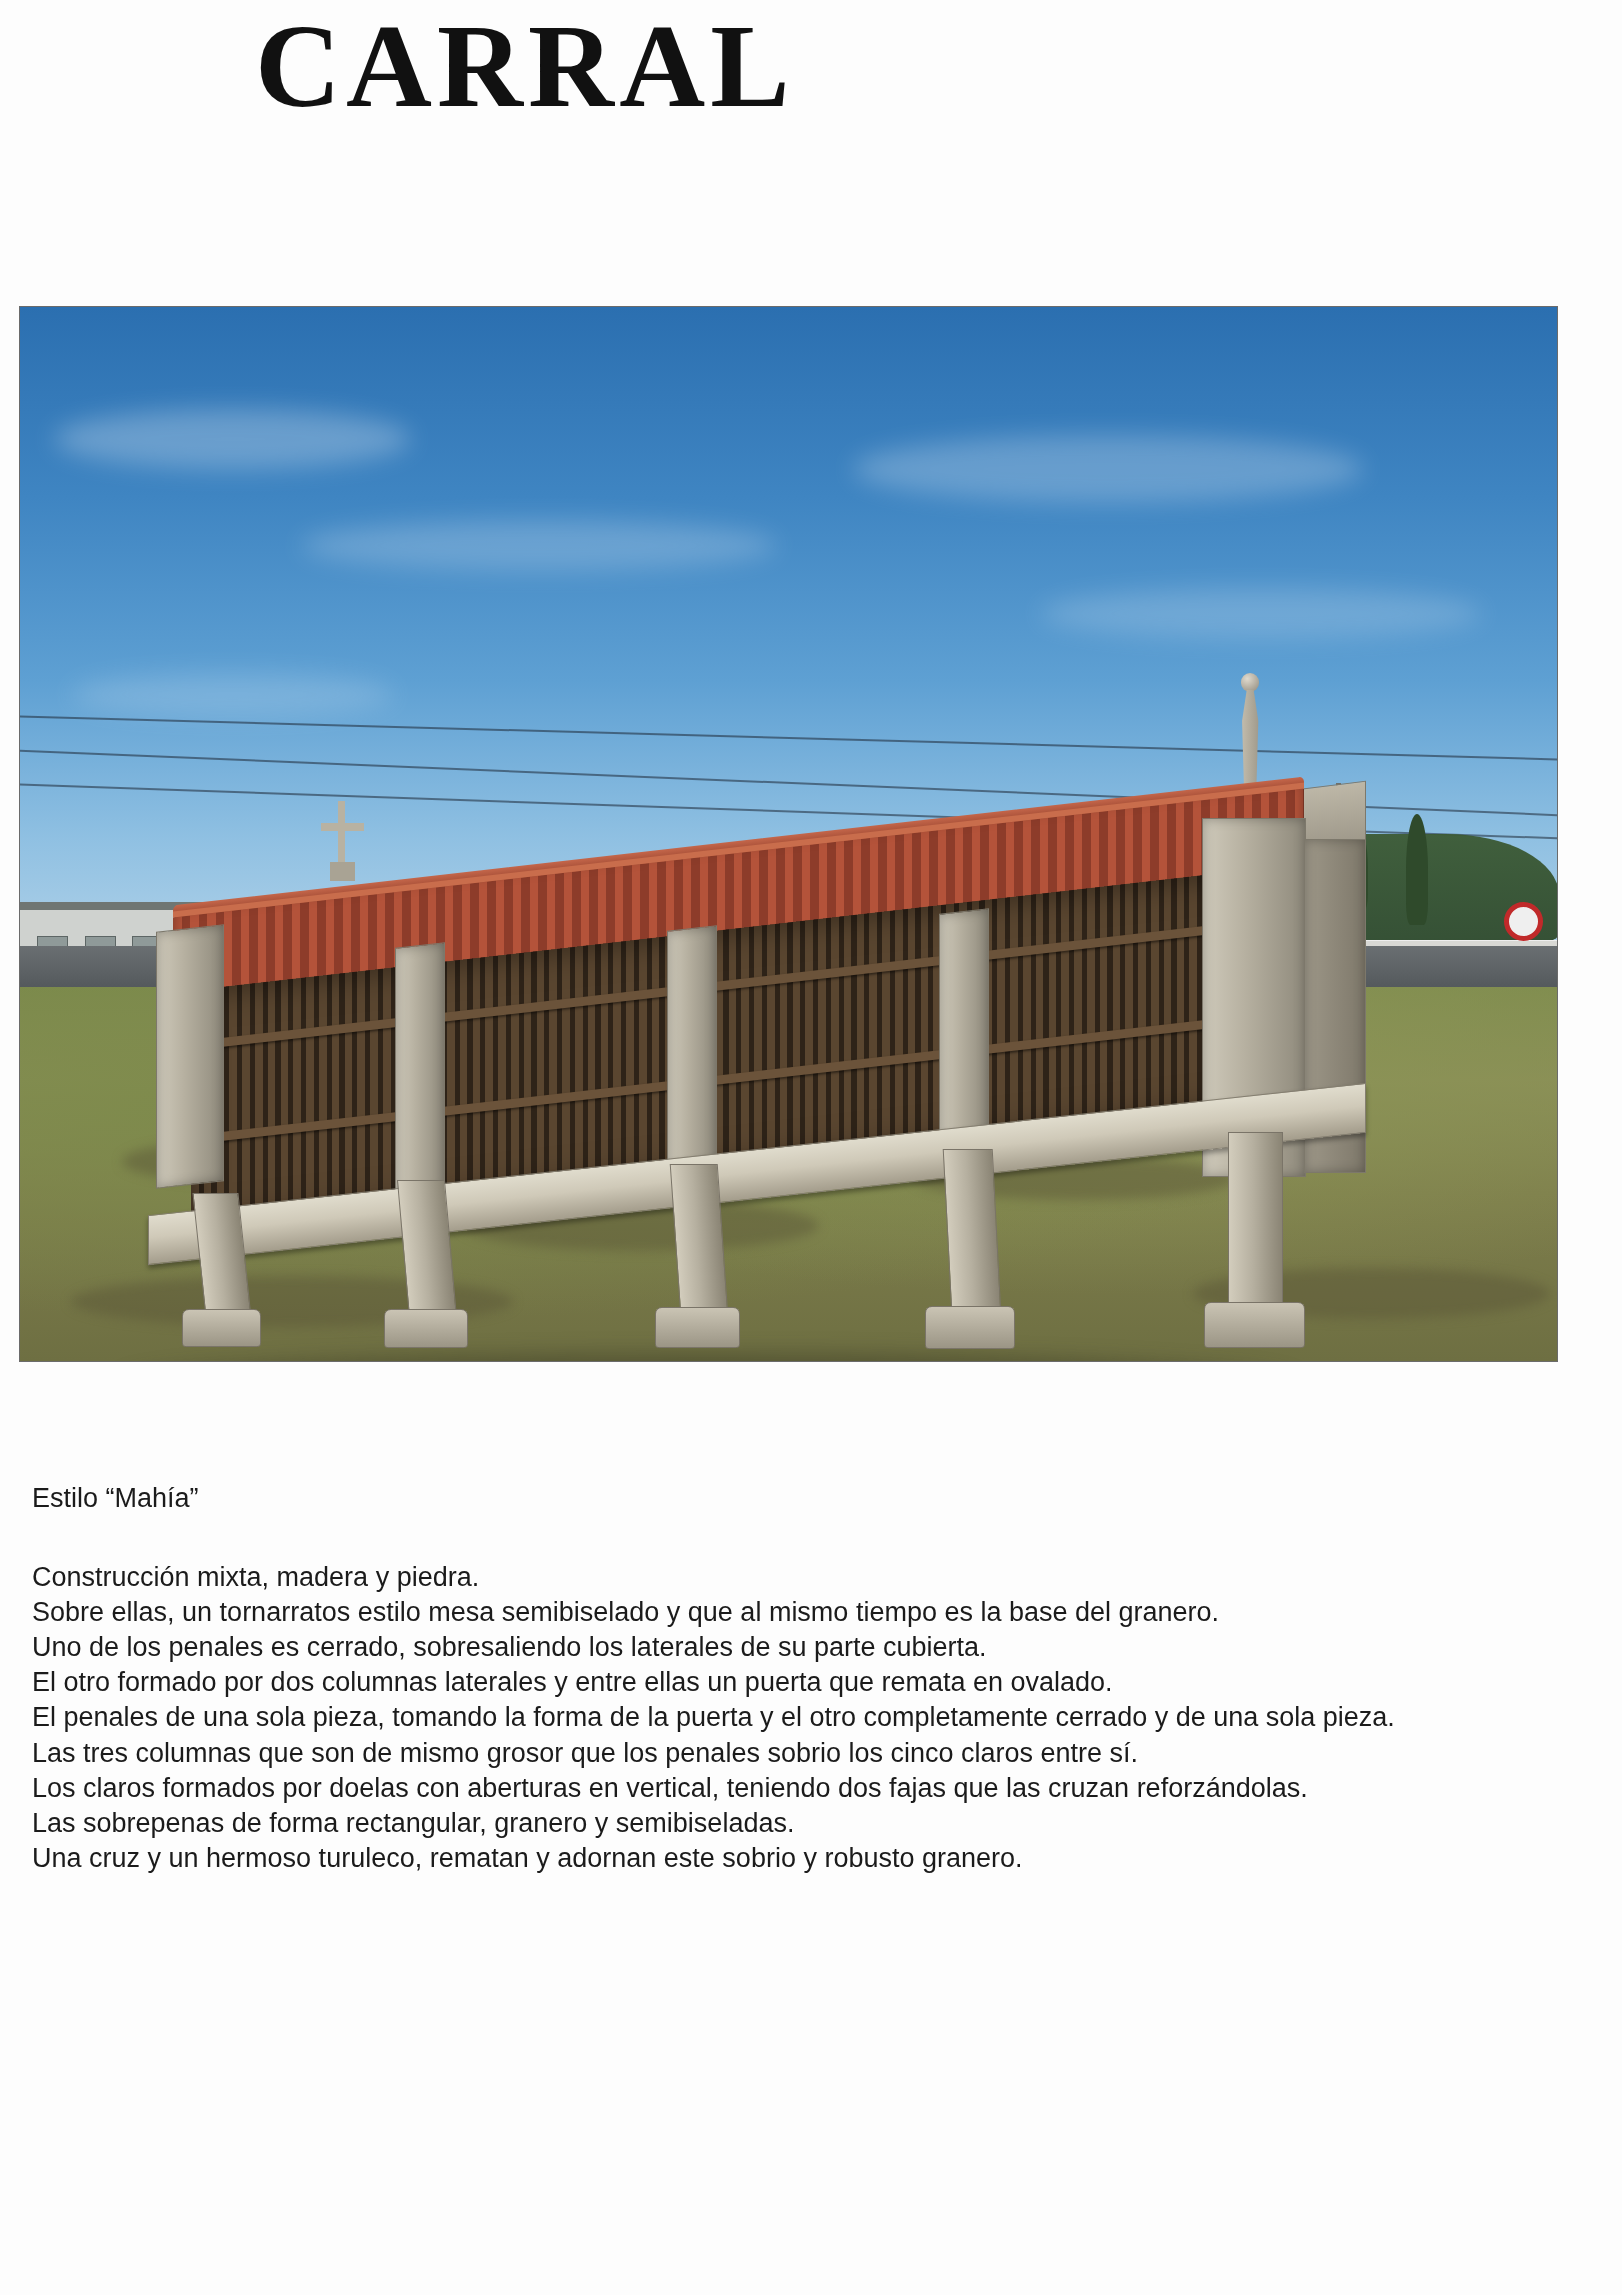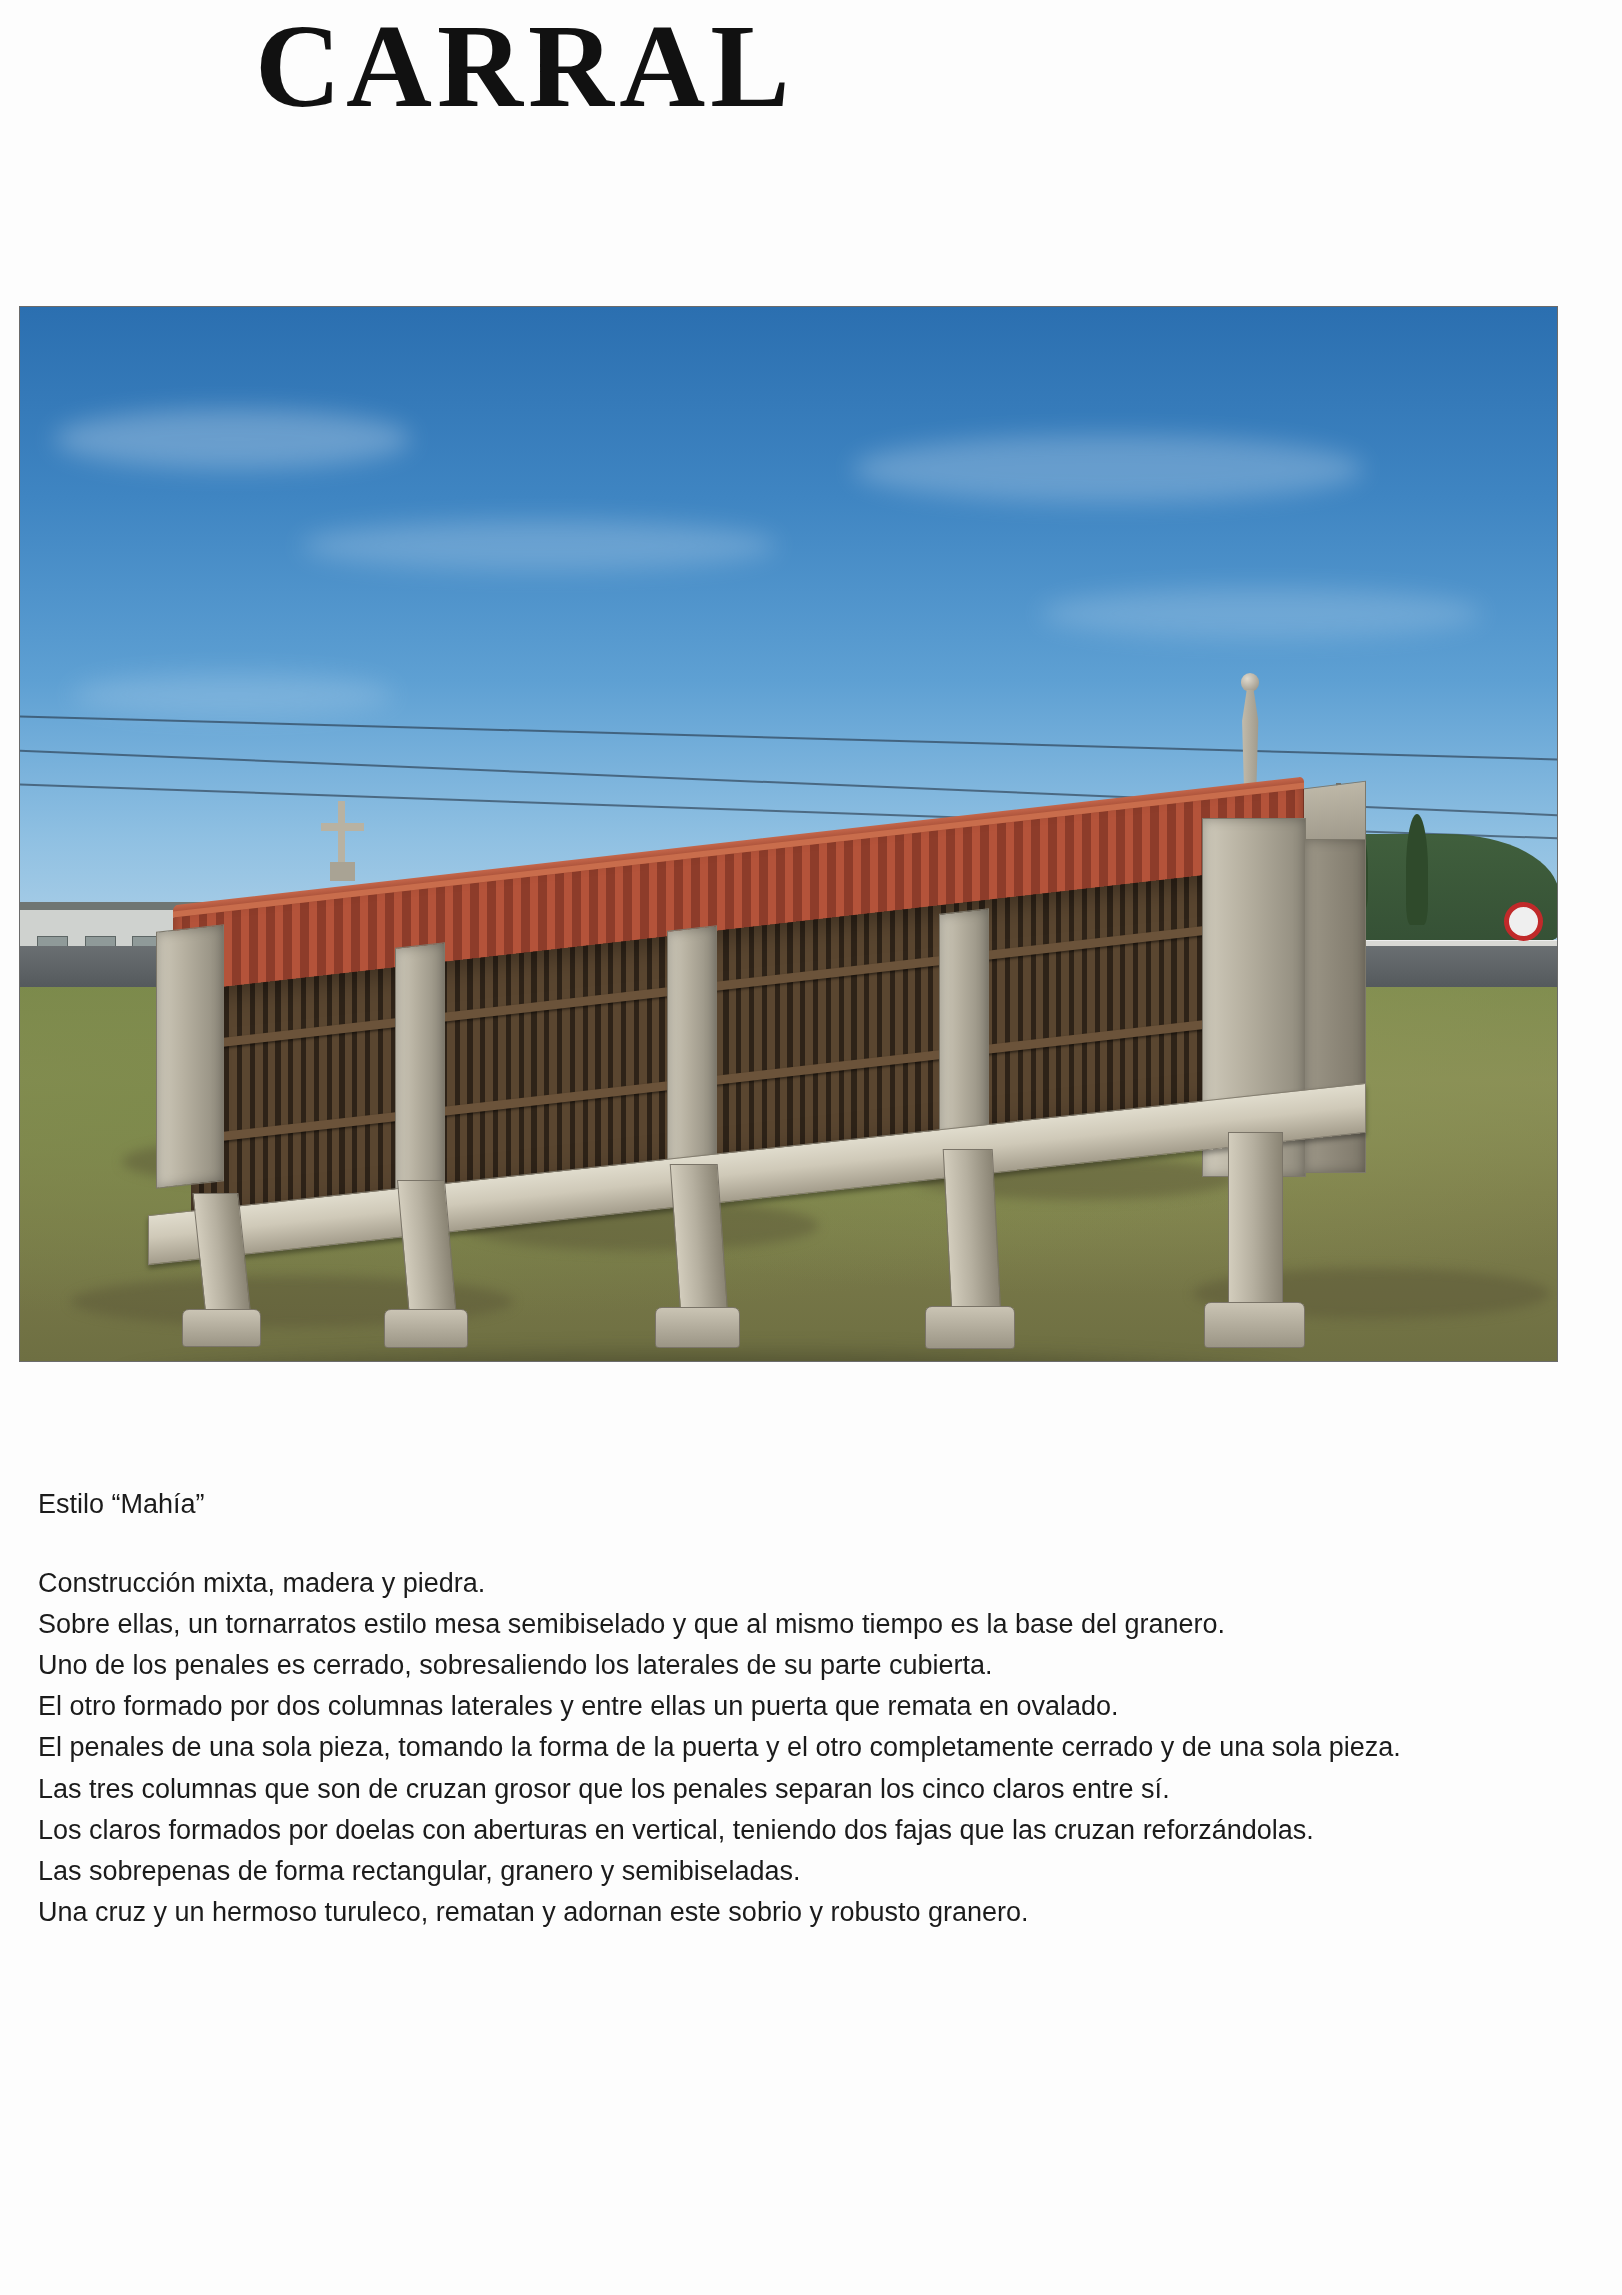--- a/index.html
+++ b/index.html
@@ -355,21 +355,21 @@
     top: 1481px;
     width: 1573px;
     font-size: 27px;
     line-height: 1.30;
     color: #1b1b1b;
   }
   .text-block .style-line {
     margin-bottom: 44px;
   }
   .text-block p {
-    margin: 6px;
+    margin: 0;
   }
 </style>
 </head>
 <body>
 
 <div class="page">
 
   <div class="title">CARRAL</div>
 
   <div class="photo-frame">
@@ -464,20 +464,20 @@
     </div>
   </div>
 
   <div class="text-block">
     <p class="style-line">Estilo “Mahía”</p>
     <p>Construcción mixta, madera y piedra.</p>
     <p>Sobre ellas, un tornarratos estilo mesa semibiselado y que al mismo tiempo es la base del granero.</p>
     <p>Uno de los penales es cerrado, sobresaliendo los laterales de su parte cubierta.</p>
     <p>El otro formado por dos columnas laterales y entre ellas un puerta que remata en ovalado.</p>
     <p>El penales de una sola pieza, tomando la forma de la puerta y el otro completamente cerrado y de una sola pieza.</p>
-    <p>Las tres columnas que son de cruzan grosor que los penales separan los cinco claros entre sí.</p>
+    <p>Las tres columnas que son de mismo grosor que los penales sobrio los cinco claros entre sí.</p>
     <p>Los claros formados por doelas con aberturas en vertical, teniendo dos fajas que las cruzan reforzándolas.</p>
     <p>Las sobrepenas  de forma rectangular, granero y semibiseladas.</p>
     <p>Una cruz y un hermoso turuleco, rematan y adornan este sobrio y robusto granero.</p>
   </div>
 
 </div>
 
 
 </body></html>

